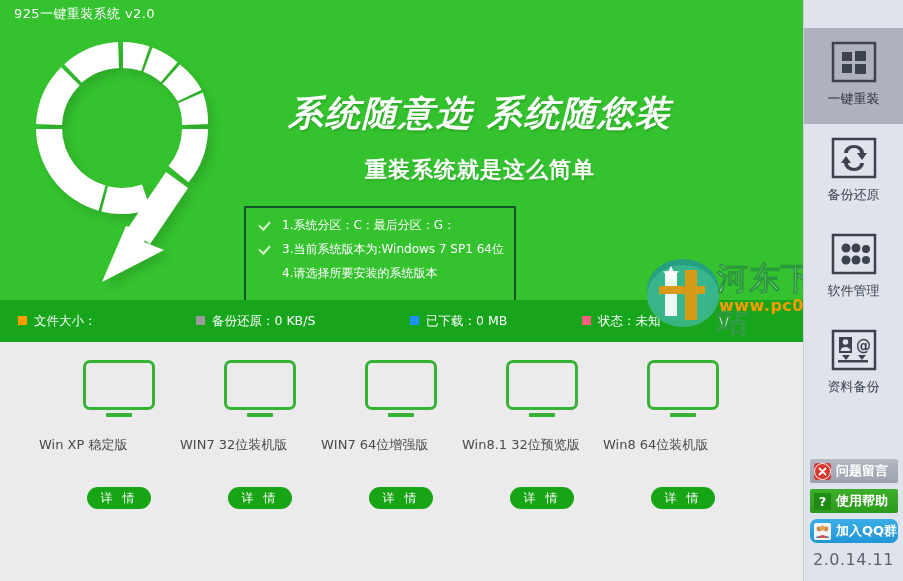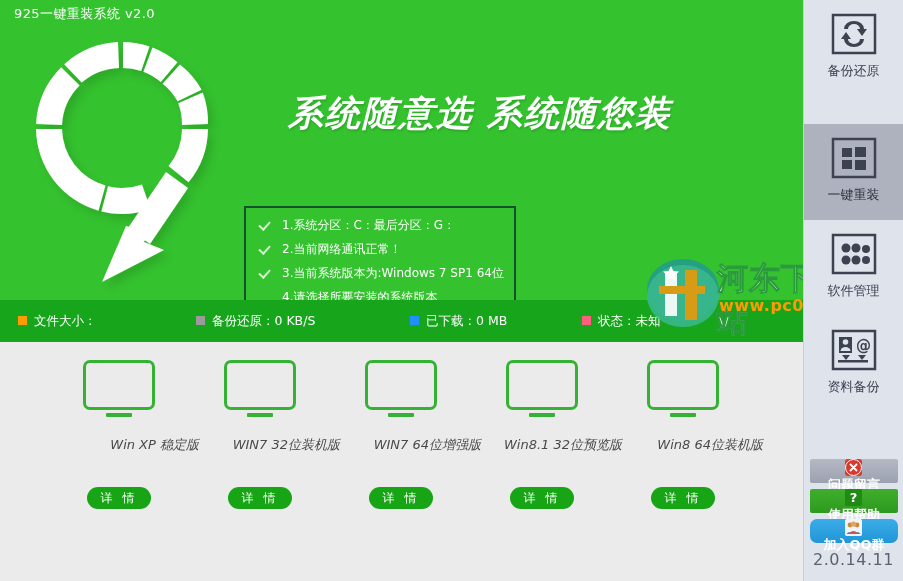--- a/index.html
+++ b/index.html
@@ -103,21 +103,21 @@
   .wm-text2{
     position:absolute;left:74px;top:40px;font-size:16px;font-weight:bold;
     color:#ff9a00;letter-spacing:.5px;
     font-family:"DejaVu Sans","Liberation Sans",sans-serif;
   }
 
   
   .osgrid{
     position:absolute;left:0;top:342px;width:803px;height:239px;background:#ebebeb;
   }
-  .os-item{position:absolute;top:18px;width:160px;text-align:right;font-style:italic;}
+  .os-item{position:absolute;top:18px;width:160px;text-align:left;}
   .monitor{width:72px;height:58px;margin:0 auto;position:relative;}
   .mon-screen{
     width:72px;height:50px;box-sizing:border-box;
     border:3px solid #35b234;border-radius:7px;background:#ebebeb;
   }
   .mon-stand{
     position:absolute;left:23px;top:53px;width:26px;height:4px;background:#35b234;border-radius:1px;
   }
   .os-label{
     margin-top:18px;font-size:13px;color:#4a4a4a;
@@ -146,21 +146,21 @@
   }
   .side-lbl{
     position:absolute;left:0;top:62px;width:99px;text-align:center;
     font-size:13px;color:#3c4250;
     font-family:"DejaVu Sans","Liberation Sans",sans-serif;
   }
   .side-item.active .side-lbl{color:#2b2f3a;}
 
   .sb-btn{
     position:absolute;left:6px;width:88px;height:24px;border-radius:2px;
-    display:flex;align-items:center;cursor:pointer;flex-direction:column;
+    display:flex;align-items:center;cursor:pointer;
   }
   .sb-ico{
     width:17px;height:17px;margin-left:4px;margin-right:5px;flex:0 0 auto;
     border-radius:3px;position:relative;
   }
   .sb-txt{font-size:13px;font-weight:bold;color:#ffffff;
     font-family:"DejaVu Sans","Liberation Sans",sans-serif;}
   .sb-msg{top:459px;background:linear-gradient(to bottom,#b4b9c4,#9ba1ae);}
   .sb-msg .sb-txt{color:#ffffff;}
   .sb-help{top:489px;background:linear-gradient(to bottom,#3fae2c,#2d9a1e);}
@@ -206,29 +206,26 @@
           <path d="M -86,1 A 86 86 0 0 0 -23.5,82.7 L -16.5,57.6 A 60 60 0 0 1 -60,1 Z"></path>
           <path d="M -20.6,83.4 A 86 86 0 0 0 28.6,80.9 L 20,56.4 A 60 60 0 0 1 -14,58.3 Z"></path>
         </g>
 
         <path d="M 148,136 L 170,152 L 132,208 L 110,192 Z"></path>
         <path d="M 131,196 L 108,190 L 84,246 L 146,214 L 126,206 Z"></path>
       </g>
     </svg>
 
     <div class="headline">系统随意选 系统随您装</div>
+    <div class="subhead">重装系统就是这么简单</div>
 
     <div class="infobox">
       <div class="info-row">
         <span class="chk"></span>
         <span>1.系统分区：C：最后分区：G：</span>
-      </div>
-      <div class="info-row">
-        <span class="chk"></span>
-        <span>2.当前网络通讯正常！</span>
       </div>
       <div class="info-row">
         <span class="chk"></span>
         <span>3.当前系统版本为:Windows 7 SP1 64位</span>
       </div>
       <div class="info-row">
         <span>4.请选择所要安装的系统版本</span>
       </div>
     </div>
   </div>
@@ -305,38 +302,38 @@
           <div class="mon-stand"></div>
       </div>
       <div class="os-label">Win8 64位装机版</div>
     </div>
     <div class="detail-btn" style="left:651px">详 情</div>
 
   </div>
 
   <div class="sidebar">
 
-    <div class="side-item">
-      <svg class="side-ico" viewBox="0 0 50 42">
-        <rect x="4" y="2" width="42" height="38" fill="none" stroke="#3c4250" stroke-width="2.5"></rect>
-        <path d="M 15 16 a 10 8 0 0 1 20 0 l 3 0 -5 7 -5 -7 3 0 a 6 5 0 0 0 -12 0 Z" fill="#3c4250"></path>
-        <path d="M 35 26 a 10 8 0 0 1 -20 0 l -3 0 5 -7 5 7 -3 0 a 6 5 0 0 0 12 0 Z" fill="#3c4250"></path>
-      </svg>
-      <div class="side-lbl">备份还原</div>
-    </div>
-
     <div class="side-item active" style="margin-top:28px">
       <svg class="side-ico" viewBox="0 0 50 42">
         <rect x="4" y="2" width="42" height="38" fill="none" stroke="#3c4250" stroke-width="2.5"></rect>
         <rect x="13" y="11" width="10" height="9" fill="#3c4250"></rect>
         <rect x="26" y="10" width="11" height="10" fill="#3c4250"></rect>
         <rect x="13" y="23" width="10" height="9" fill="#3c4250"></rect>
         <rect x="26" y="23" width="11" height="10" fill="#3c4250"></rect>
       </svg>
       <div class="side-lbl">一键重装</div>
+    </div>
+
+    <div class="side-item">
+      <svg class="side-ico" viewBox="0 0 50 42">
+        <rect x="4" y="2" width="42" height="38" fill="none" stroke="#3c4250" stroke-width="2.5"></rect>
+        <path d="M 15 16 a 10 8 0 0 1 20 0 l 3 0 -5 7 -5 -7 3 0 a 6 5 0 0 0 -12 0 Z" fill="#3c4250"></path>
+        <path d="M 35 26 a 10 8 0 0 1 -20 0 l -3 0 5 -7 5 7 -3 0 a 6 5 0 0 0 12 0 Z" fill="#3c4250"></path>
+      </svg>
+      <div class="side-lbl">备份还原</div>
     </div>
 
     <div class="side-item">
       <svg class="side-ico" viewBox="0 0 50 42">
         <rect x="4" y="2" width="42" height="38" fill="none" stroke="#3c4250" stroke-width="2.5"></rect>
         <circle cx="17" cy="15" r="4.5" fill="#3c4250"></circle>
         <circle cx="27" cy="15" r="4.5" fill="#3c4250"></circle>
         <circle cx="37" cy="16" r="4" fill="#3c4250"></circle>
         <circle cx="17" cy="27" r="4.5" fill="#3c4250"></circle>
         <circle cx="27" cy="27" r="4.5" fill="#3c4250"></circle>

